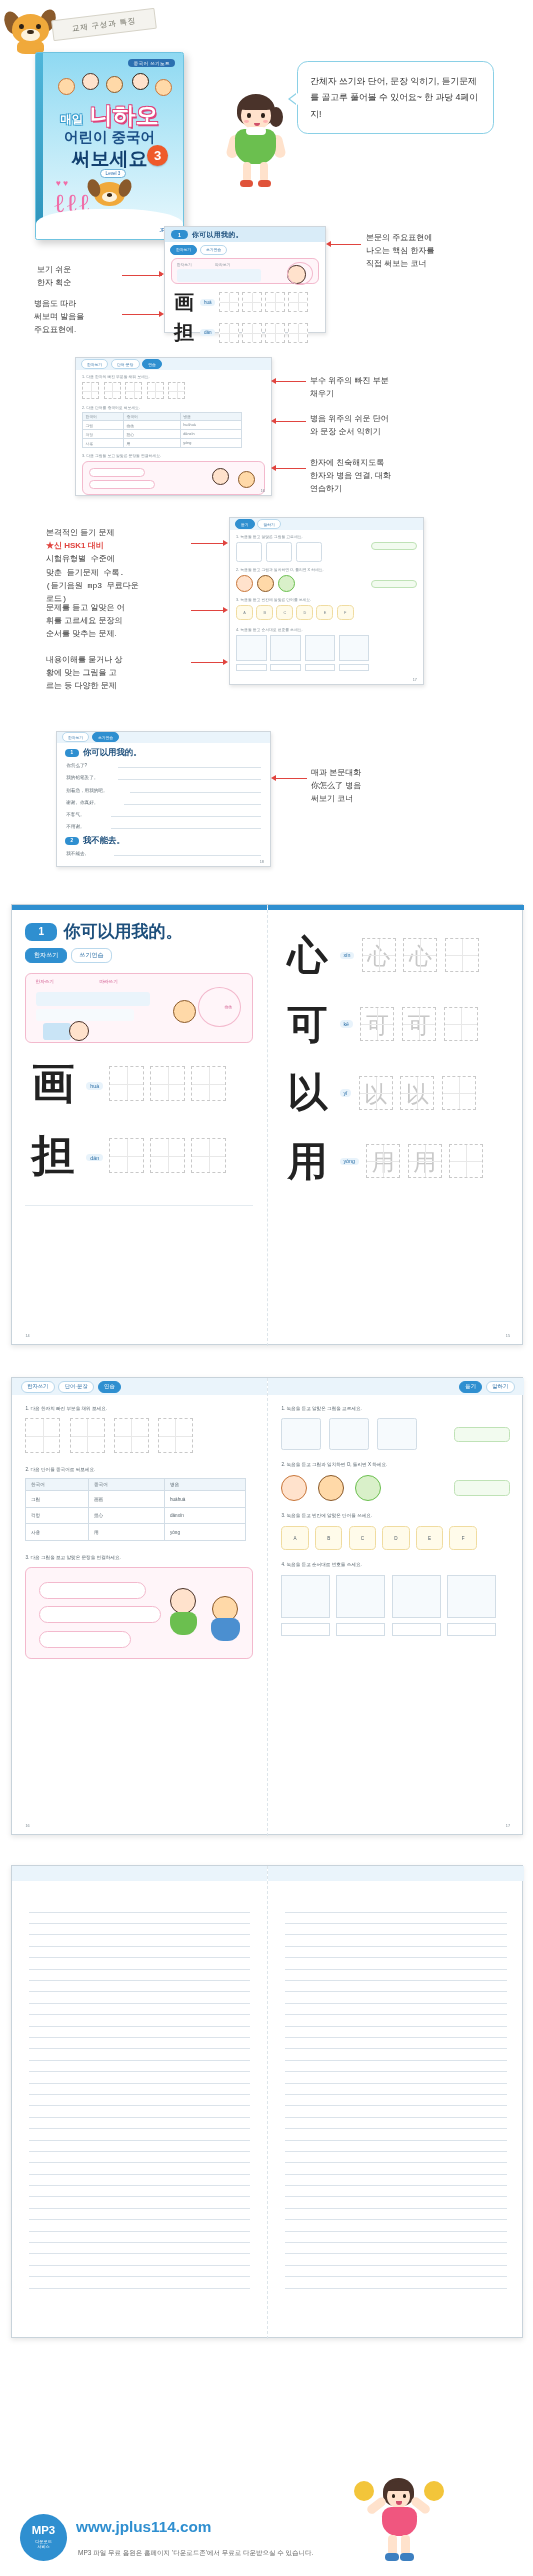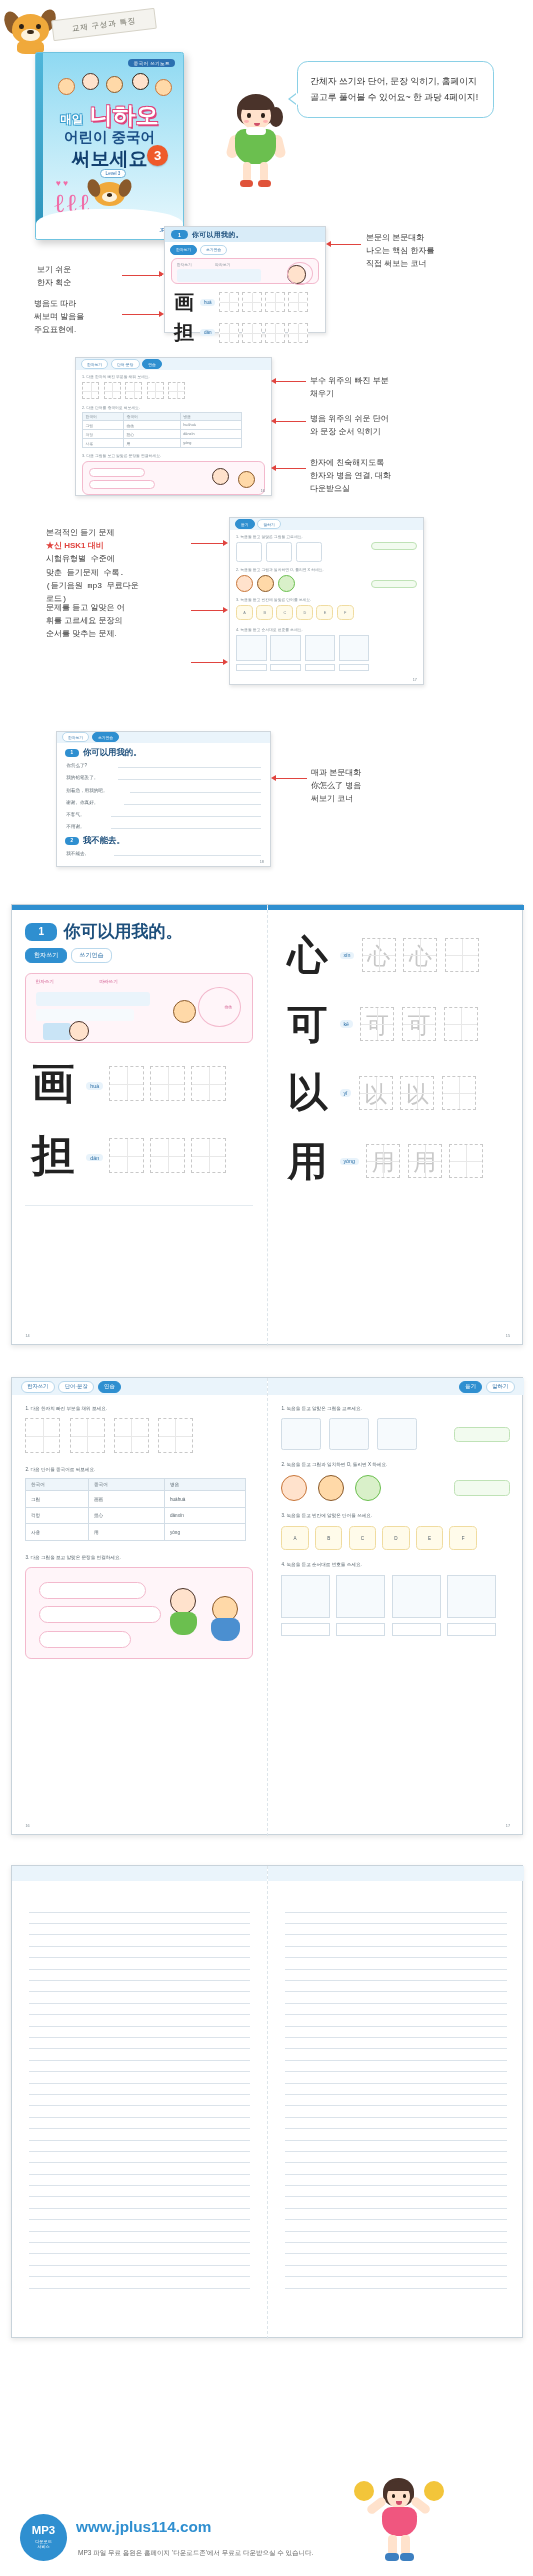--- a/index.html
+++ b/index.html
@@ -232,21 +232,21 @@
     <div class="arm-l"></div>
       <div class="arm-r"></div>
     <div class="dress"></div>
       <div class="collar"></div>
     <div class="leg-l"></div>
       <div class="leg-r"></div>
     <div class="shoe-l"></div>
       <div class="shoe-r"></div>
   </div>
 
-  <div class="bubble" style="white-space:pre-line;">간체자 쓰기와 단어, 문장 익히기, 홈페이지 골고루 풀어볼 수 있어요~ 한 과당 4페이지!</div>
+  <div class="bubble" style="white-space:pre-line;">간체자 쓰기와 단어, 문장 익히기, 듣기문제를 골고루 풀어볼 수 있어요~ 한 과당 4페이지!</div>
 
   <div class="sheet" style="left:164px; top:226px; width:162px; height:107px;">
     <div class="blue-strip" style="height:15.3px; display:flex; align-items:center; padding:0 6.1px; gap:3.8px;">
       <div class="unit-badge" style="width:17px;height:9.2px;font-size:5.3px;">1</div>
       <div class="unit-title" style="font-size:6.9px;">你可以用我的。</div>
     </div>
     <div style="display:flex;gap:2.3px;padding:2.3px 4.6px;">
       <div class="tab-chip on" style="font-size:3.8px;">한자쓰기</div>
       <div class="tab-chip" style="font-size:3.8px;">쓰기연습</div>
     </div>
@@ -270,21 +270,21 @@
       <div class="pinyin-chip" style="font-size:4.6px;">dān</div>
       <div class="gridbox" style="width:20px;height:20px;"></div>
       <div class="gridbox" style="width:20px;height:20px;"></div>
       <div class="gridbox" style="width:20px;height:20px;"></div>
       <div class="gridbox" style="width:20px;height:20px;"></div>
     </div>
   </div>
 
   <div class="arrow-line" style="left:329px; top:244px; width:32px;"></div>
   <div class="arrow-head left" style="left:326px; top:241px;"></div>
-  <div class="callout" style="left:366px; top:231px; width:114px; white-space:pre-line;">본문의 본문대화
+  <div class="callout" style="left:366px; top:231px; width:114px; white-space:pre-line;">본문의 주요표현에
 나오는 핵심 한자를
 직접 써보는 코너</div>
 
   <div class="arrow-line" style="left:122px; top:275px; width:40px;"></div>
   <div class="arrow-head right" style="left:159px; top:271px;"></div>
   <div class="callout" style="left:37px; top:263px; width:84px; white-space:pre-line;">보기 쉬운
 한자 획순</div>
 
   <div class="arrow-line" style="left:122px; top:314px; width:40px;"></div>
   <div class="arrow-head right" style="left:159px; top:311px;"></div>
@@ -357,21 +357,21 @@
 
   <div class="arrow-line" style="left:275px; top:421px; width:30.5px;"></div>
   <div class="arrow-head left" style="left:271px; top:418px;"></div>
   <div class="callout" style="left:310px; top:412px; width:137px; white-space:pre-line;">병음 위주의 쉬운 단어
 와 문장 순서 익히기</div>
 
   <div class="arrow-line" style="left:275px; top:468px; width:30.5px;"></div>
   <div class="arrow-head left" style="left:271px; top:465px;"></div>
   <div class="callout" style="left:310px; top:456px; width:137px; white-space:pre-line;">한자에 친숙해지도록
 한자와 병음 연결, 대화
-다운받으실</div>
+연습하기</div>
 
   <div class="sheet" style="left:229px; top:517px; width:195px; height:168px;">
     <div style="background:#eaf4fb;height:12.2px;display:flex;align-items:center;gap:2.3px;padding:0 4.6px;">
       <div class="tab-chip on" style="font-size:3.8px;">듣기</div>
       <div class="tab-chip" style="font-size:3.8px;">말하기</div>
     </div>
 
     <div style="padding:3.8px 6.1px;">
       <div class="tinytext">1. 녹음을 듣고 알맞은 그림을 고르세요.</div>
       <div style="display:flex;gap:3.8px;margin-top:3.1px;">
@@ -434,20 +434,23 @@
   </div>
   <div class="arrow-line" style="left:191px; top:543px; width:35px;"></div>
   <div class="arrow-head right" style="left:223px; top:540px;"></div>
 
   <div class="callout" style="left:46px; top:601px; width:145px; white-space:pre-line;">문제를 듣고 알맞은 어
 휘를 고르세요 문장의
 순서를 맞추는 문제.</div>
   <div class="arrow-line" style="left:191px; top:610px; width:35px;"></div>
   <div class="arrow-head right" style="left:223px; top:607px;"></div>
 
+  <div class="callout" style="left:46px; top:653px; width:145px; white-space:pre-line;">내용이해를 묻거나 상
+황에 맞는 그림을 고
+르는 등 다양한 문제</div>
   <div class="arrow-line" style="left:191px; top:662px; width:35px;"></div>
   <div class="arrow-head right" style="left:223px; top:659px;"></div>
 
   <div class="sheet" style="left:56px; top:731px; width:215px; height:136px;">
     <div style="background:#eaf4fb;height:10.7px;display:flex;align-items:center;gap:2.3px;padding:0 4.6px;">
       <div class="tab-chip" style="font-size:3.8px;">한자쓰기</div>
       <div class="tab-chip on" style="font-size:3.8px;">쓰기연습</div>
     </div>
     <div style="display:flex;align-items:center;gap:3.8px;padding:4.6px 7.6px 1.5px;">
       <div class="unit-badge" style="width:14.5px;height:8.4px;font-size:4.6px;">1</div>

